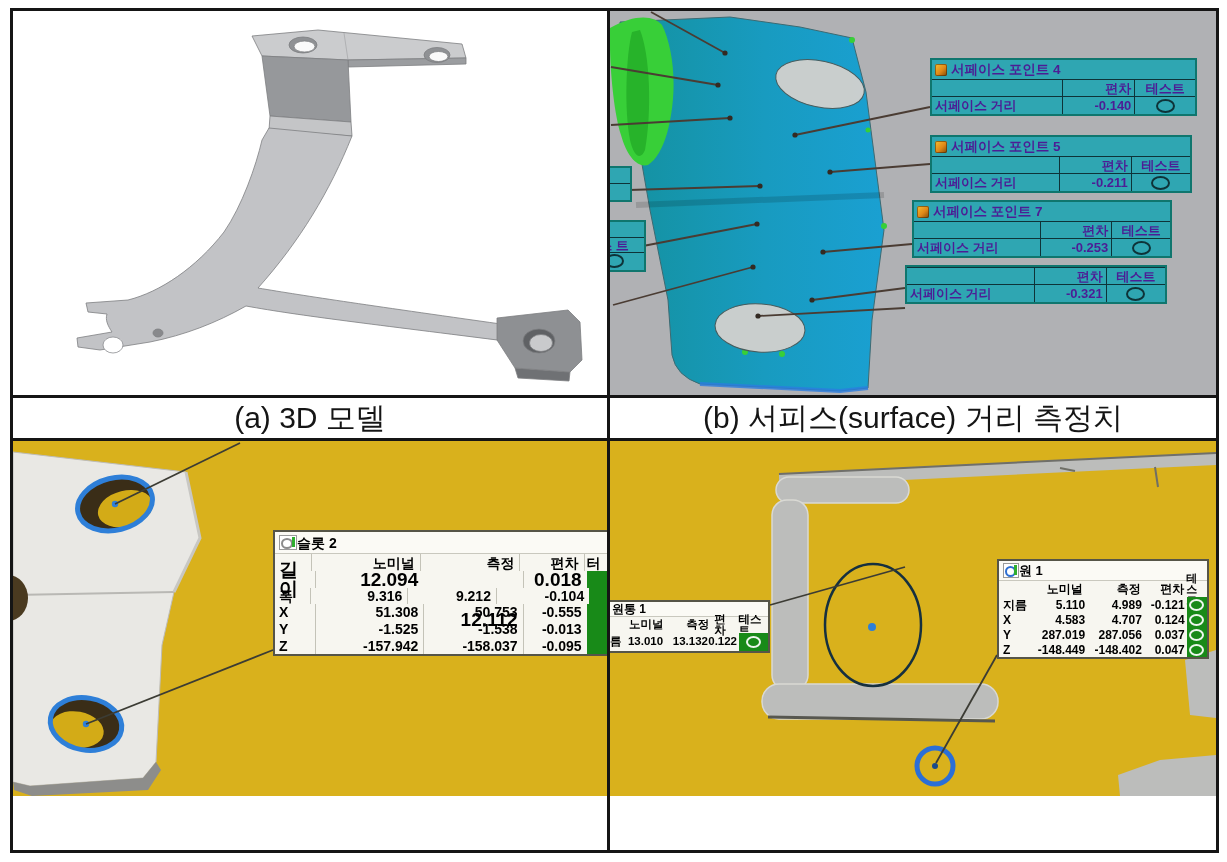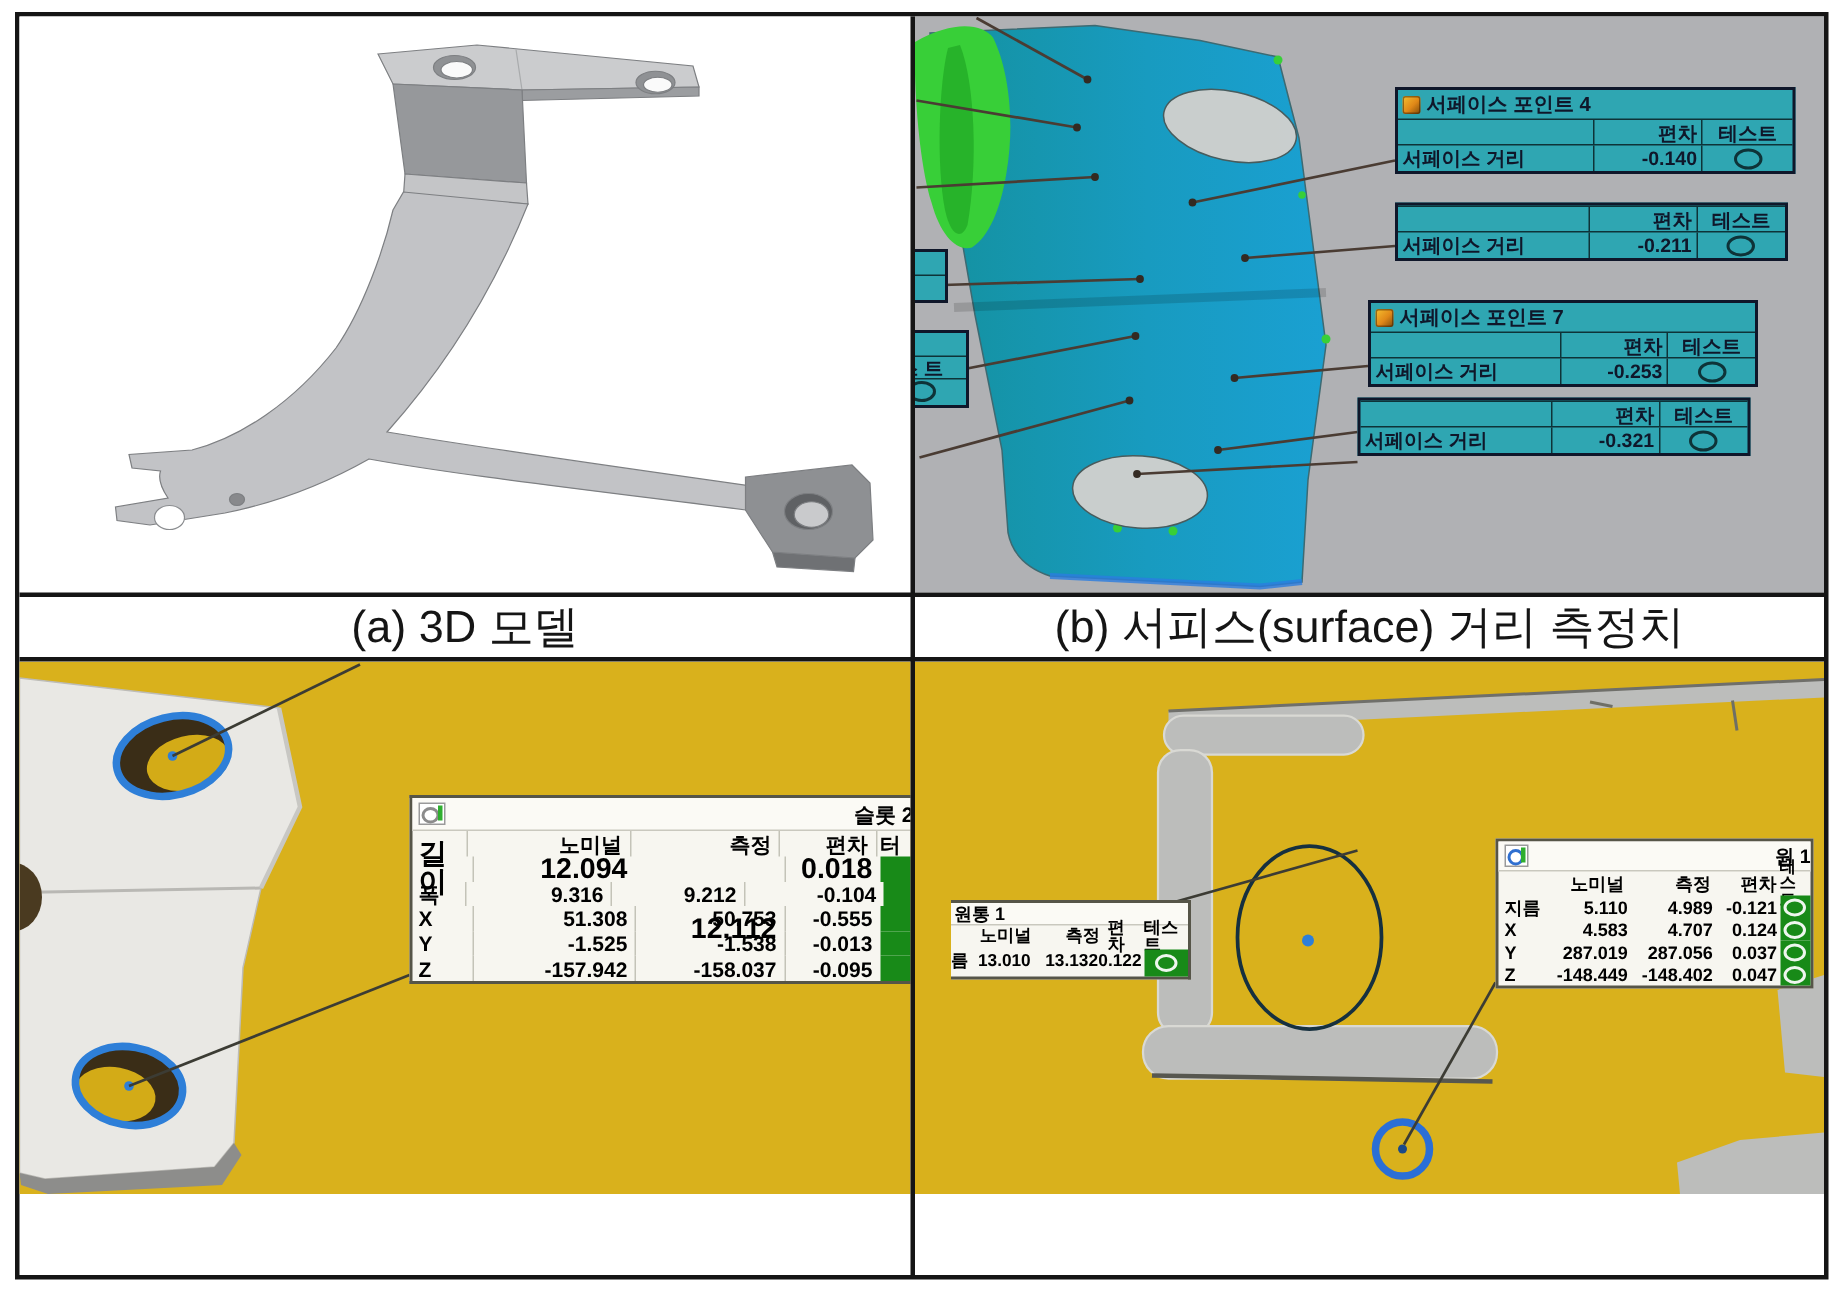--- a/index.html
+++ b/index.html
@@ -15,39 +15,39 @@
   #panel-c{left:0;top:430px;width:594px;height:355px;background:#d9b11c;}
   #panel-d{left:597px;top:430px;width:606px;height:355px;background:#d9b11c;}
   .caprow{position:absolute;left:0;width:100%;background:#fff;z-index:30;}
   #cap1{top:384px;height:40px;border-top:3px solid #151515;border-bottom:3px solid #151515;}
   #cap2{top:785px;height:51px;border-top:3px solid #151515;}
   .capcell{position:absolute;top:0;height:100%;display:flex;align-items:center;justify-content:center;
            font-size:30px;color:#151515;}
   .capcell.l{left:0;width:594px;}
   .capcell.r{left:597px;width:606px;}
   
-  .cbox{position:absolute;background:#2fa6b2;border:2px solid #0f172a;color:#0f172a;
+  .cbox{position:absolute;background:#2fa6b2;border:2px solid #0f766e;color:#4c1d95;
         font-weight:700;font-size:13px;z-index:20;line-height:1;}
   .cbox .trow{height:19px;display:flex;align-items:center;gap:4px;padding-left:3px;font-size:13.5px;}
   .cbox .row2,.cbox .row3{display:flex;border-top:1px solid #0e3338;align-items:stretch;}
   .cbox .row2{height:16px;}
   .cbox .row3{height:17px;}
   .ca{width:47%;border-right:1px solid #0e3338;display:flex;align-items:center;padding:0 3px;}
   .cb{width:25%;border-right:1px solid #0e3338;display:flex;align-items:center;justify-content:flex-end;padding:0 3px;}
   .cc{flex:1;display:flex;align-items:center;justify-content:center;}
   .oe{display:inline-block;width:15px;height:10px;border:2px solid #0e3338;border-radius:50%;}
   .ow{display:inline-block;width:11px;height:8px;border:2px solid #eef6ee;border-radius:50%;}
   .icon-tool{width:12px;height:12px;border-radius:2px;flex:0 0 12px;
      background:linear-gradient(135deg,#f6c130 0%,#e08818 55%,#7d4a0a 100%);
      box-shadow:inset 0 0 0 1px rgba(60,30,0,.5);}
   
   .wtable{position:absolute;background:#f7f6f0;border:2px solid #565548;color:#000;
           font-weight:700;z-index:20;line-height:1;}
   .wtable .title{display:flex;align-items:center;gap:0;padding-left:4px;
-                 border-bottom:1px solid #c9c8be;background:#fbfaf5;justify-content:space-between;}
+                 border-bottom:1px solid #c9c8be;background:#fbfaf5;}
   .wrow{display:flex;align-items:stretch;}
   .wc{display:flex;align-items:center;}
   .num{justify-content:flex-end;padding-right:5px;}
   .lab{justify-content:flex-start;padding-left:4px;}
   .sep{border-left:1px solid #c4c3b8;}
   .green{background:#188a18;justify-content:center;}
   .icon-slot{width:16px;height:13px;background:#fff;border:1px solid #9a9a9a;position:relative;flex:0 0 16px;}
   .icon-slot::before{content:"";position:absolute;left:1px;top:2px;width:8px;height:7px;
       border:2px solid #8c8c8c;border-radius:50%;}
   .icon-slot::after{content:"";position:absolute;right:1px;top:1px;width:3px;height:10px;background:#2fae2f;}
@@ -160,20 +160,24 @@
         </div>
       <div class="row3">
           <span class="ca">서페이스 거리</span>
           <span class="cb">-0.140</span>
           <span class="cc">
             <span class="oe"></span>
           </span>
         </div>
     </div>
     <div class="cbox" style="left:320px;top:124px;width:258px;">
+      <div class="trow">
+          <span class="icon-tool"></span>
+          <span>서페이스 포인트 5</span>
+        </div>
       <div class="row2">
           <span class="ca"></span>
           <span class="cb">편차</span>
           <span class="cc">테스트</span>
         </div>
       <div class="row3">
           <span class="ca">서페이스 거리</span>
           <span class="cb">-0.211</span>
           <span class="cc">
             <span class="oe"></span>
@@ -337,21 +341,21 @@
 
       <circle cx="935" cy="766" r="18" fill="none" stroke="#2b6fd6" stroke-width="5"></circle>
       <circle cx="935" cy="766" r="3" fill="#1a4a8a"></circle>
 
       <g stroke="#3c3c34" stroke-width="1.8" fill="none">
         <path d="M770,605 L905,567"></path>
           <path d="M936,763 L997,655"></path>
       </g>
     </svg>
 
-    <div class="wtable" style="left:0;top:159px;width:158px;border-left:none;margin-left:24px;">
+    <div class="wtable" style="left:0;top:159px;width:158px;border-left:none;">
       <div class="title" style="height:14px;font-size:12px;padding-left:2px;">
         <span>원통 1</span>
       </div>
       <div class="wrow" style="height:16px;font-size:11.5px;">
         <span class="wc" style="width:12px;"></span>
         <span class="wc num" style="width:46px;">노미널</span>
         <span class="wc num" style="width:44px;">측정</span>
         <span class="wc num" style="width:24px;padding-right:2px;">편차</span>
         <span class="wc" style="width:32px;justify-content:center;">테스트</span>
       </div>

